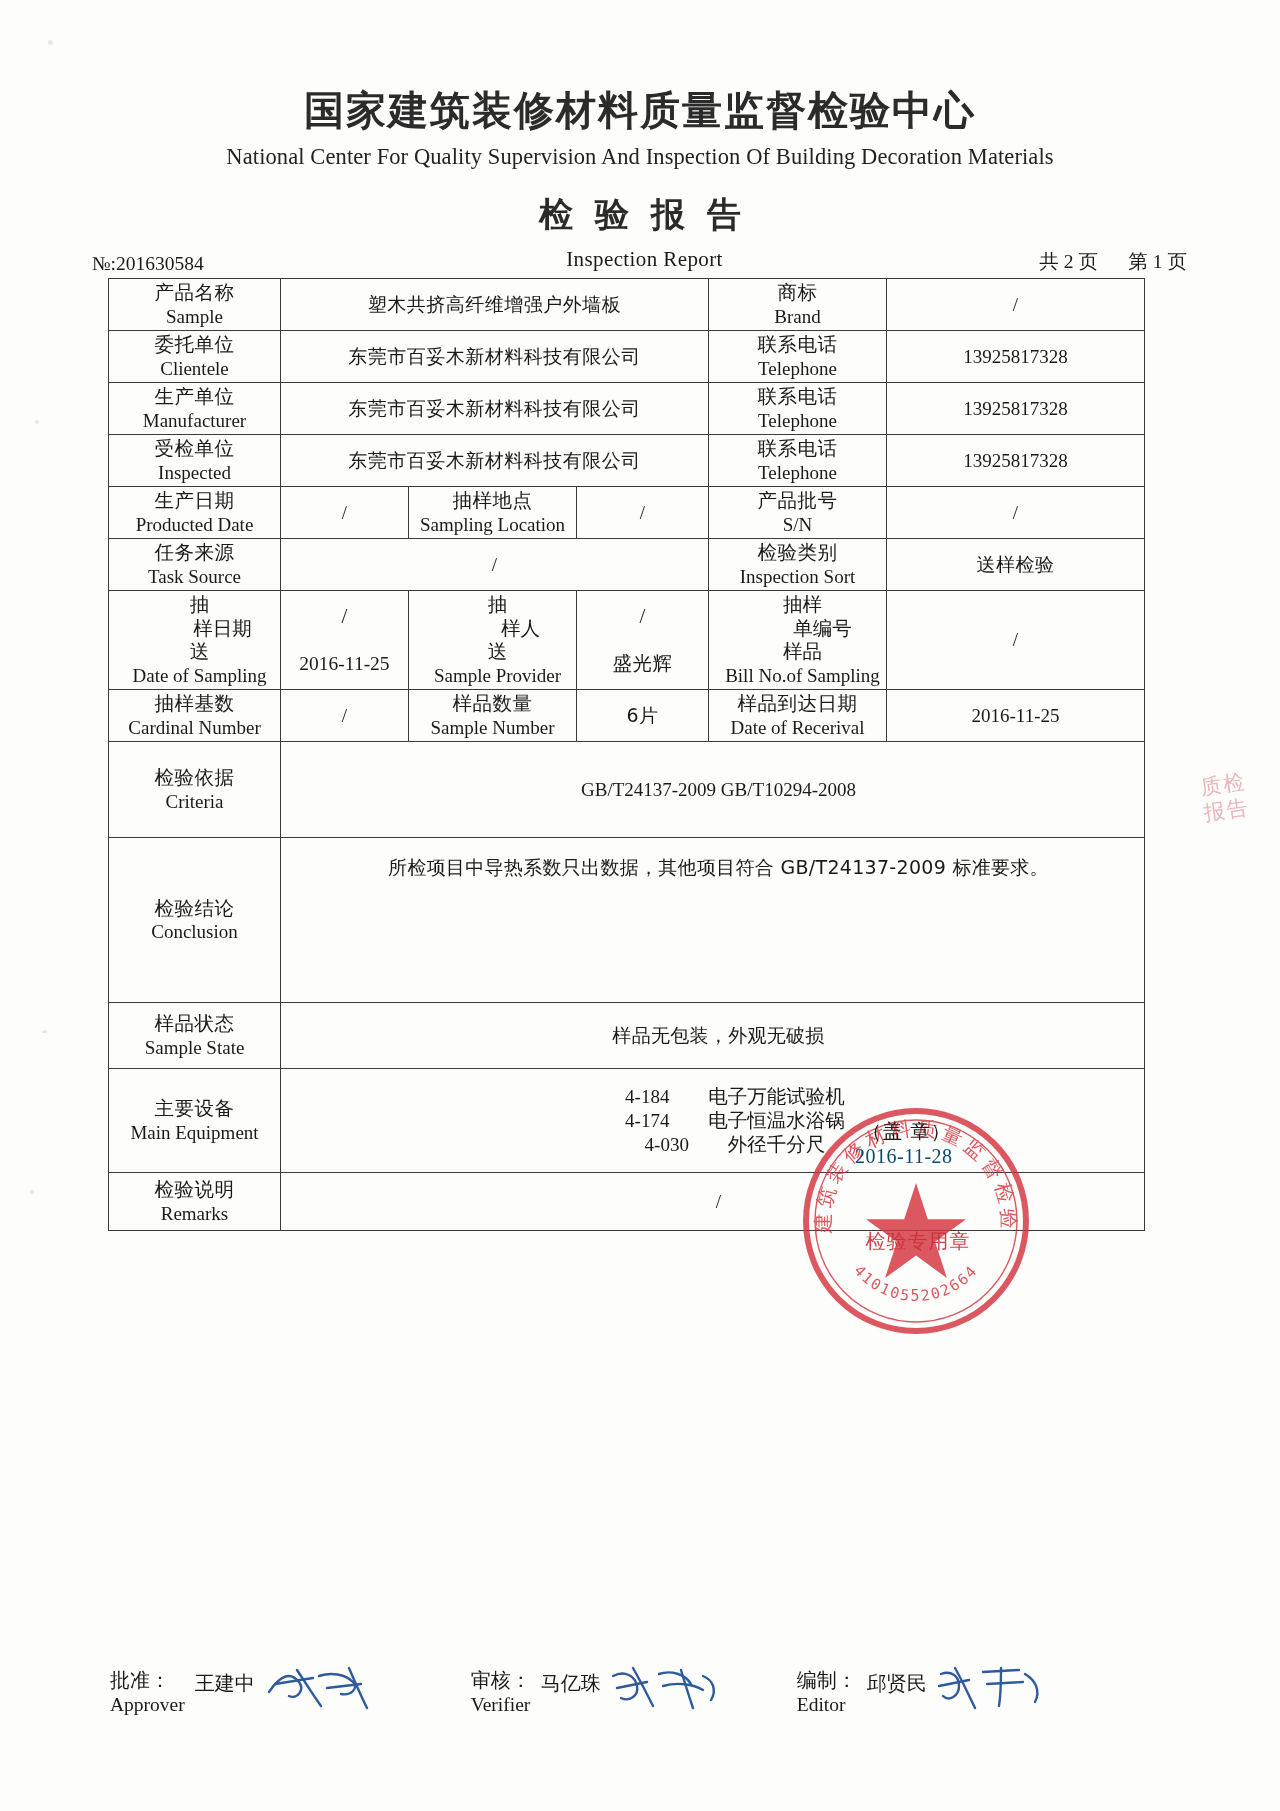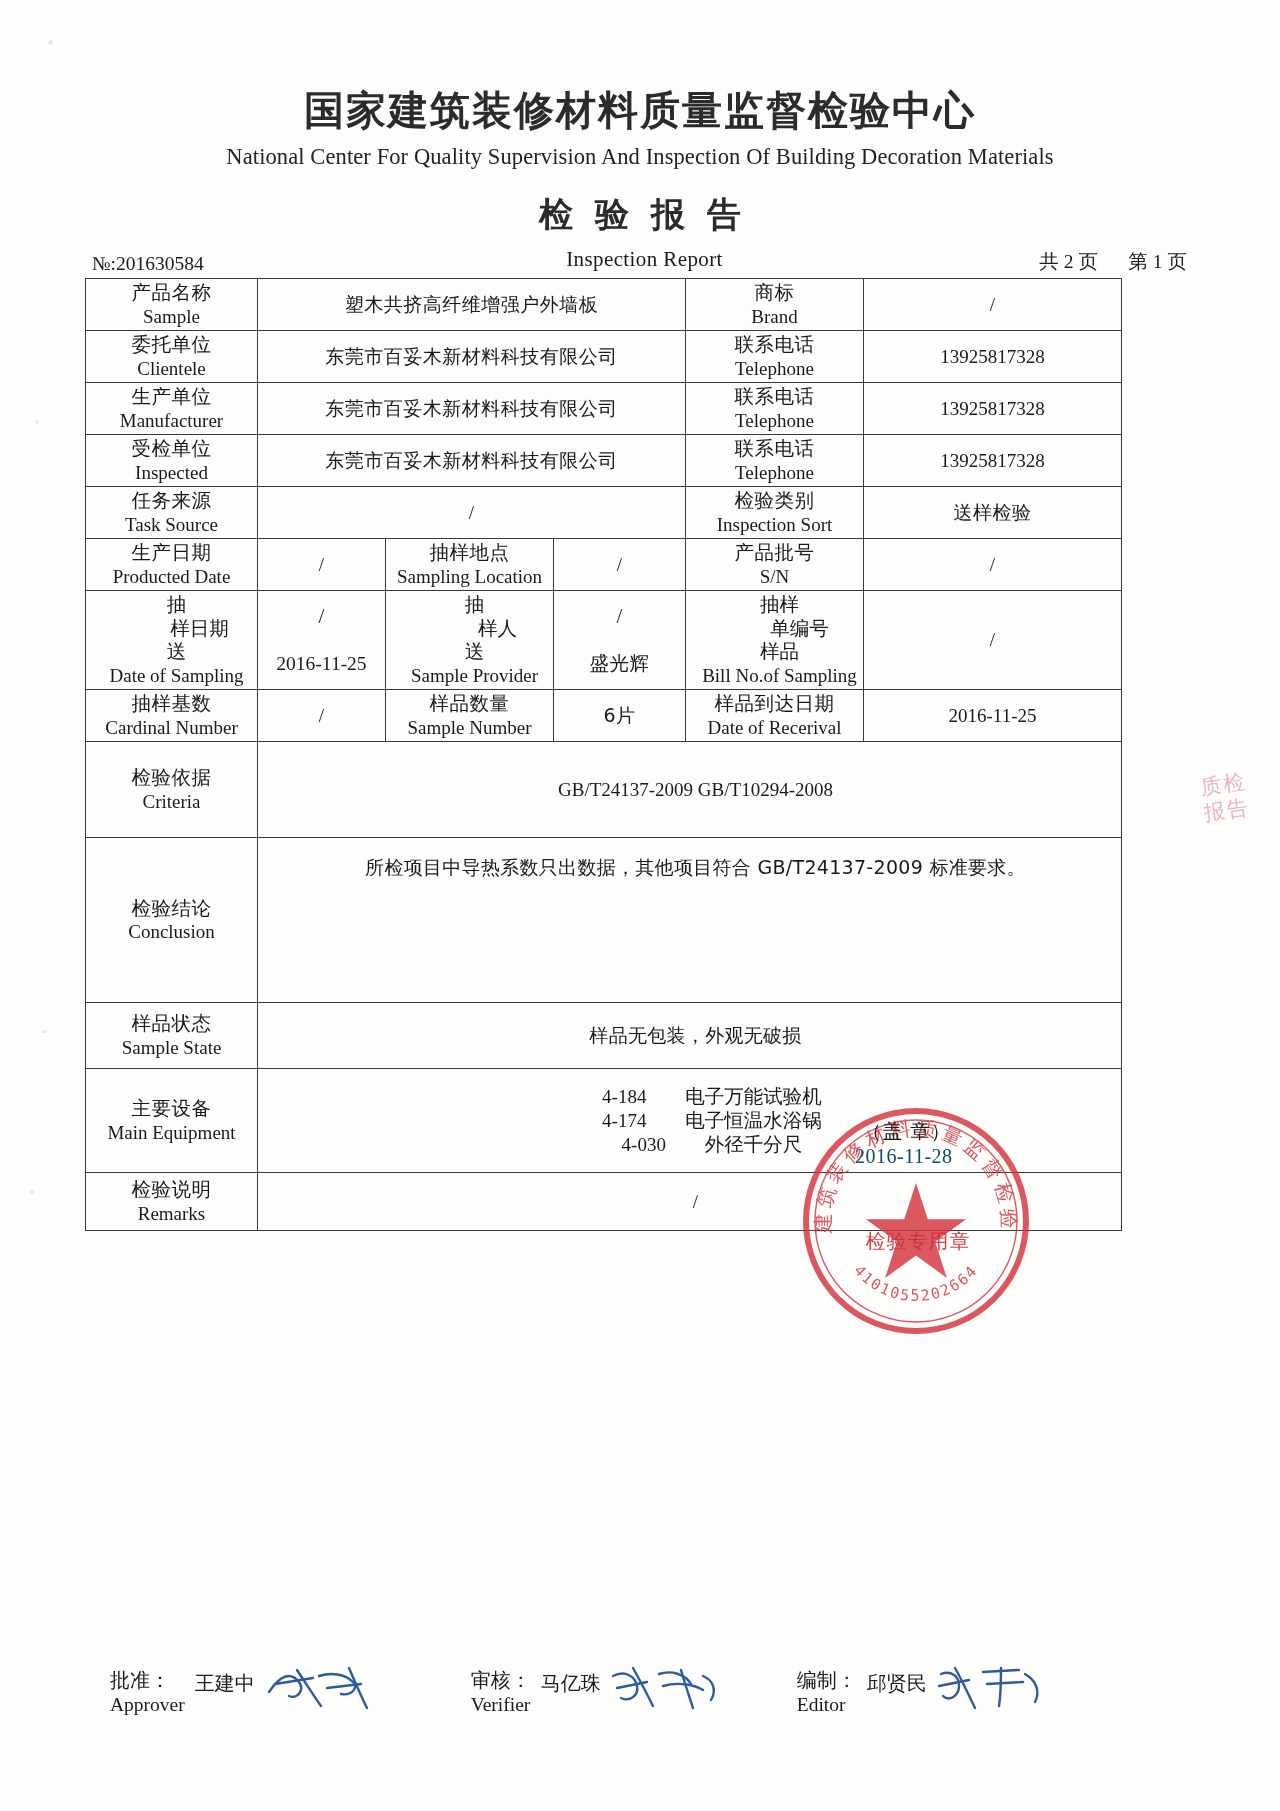--- a/index.html
+++ b/index.html
@@ -58,21 +58,21 @@
     justify-content:space-between;
     align-items:flex-end;
     font-size:19.5px;
   }
   .metaline .pages{ letter-spacing:1px; }
   .metaline .pages b{font-weight:normal;margin:0 4px;}
 
   
   table.main{
     position:absolute;
-    left:85px; top:278px;
+    left:108px; top:278px;
     width:1036px;
     border-collapse:collapse;
     table-layout:fixed;
   }
   table.main td{
     border:1px solid #3a3a3a;
     text-align:center;
     vertical-align:middle;
     padding:2px 4px;
     font-size:19px;
@@ -282,47 +282,47 @@
       <td colspan="3" class="val-cn">东莞市百妥木新材料科技有限公司</td>
       <td class="lab">
         <span class="cn">联系电话</span>
         <span class="en">Telephone</span>
       </td>
       <td class="val">13925817328</td>
     </tr>
 
     <tr>
       <td class="lab">
+        <span class="cn">生产日期</span>
+        <span class="en">Producted Date</span>
+      </td>
+      <td class="slash">/</td>
+      <td class="lab">
+        <span class="cn">抽样地点</span>
+        <span class="en">Sampling Location</span>
+      </td>
+      <td class="slash">/</td>
+      <td class="lab">
+        <span class="cn">产品批号</span>
+        <span class="en">S/N</span>
+      </td>
+      <td class="slash">/</td>
+    </tr>
+
+    <tr>
+      <td class="lab">
         <span class="cn">任务来源</span>
         <span class="en">Task Source</span>
       </td>
       <td colspan="3" class="slash">/</td>
       <td class="lab">
         <span class="cn">检验类别</span>
         <span class="en">Inspection Sort</span>
       </td>
       <td class="val-cn">送样检验</td>
-    </tr>
-
-    <tr>
-      <td class="lab">
-        <span class="cn">生产日期</span>
-        <span class="en">Producted Date</span>
-      </td>
-      <td class="slash">/</td>
-      <td class="lab">
-        <span class="cn">抽样地点</span>
-        <span class="en">Sampling Location</span>
-      </td>
-      <td class="slash">/</td>
-      <td class="lab">
-        <span class="cn">产品批号</span>
-        <span class="en">S/N</span>
-      </td>
-      <td class="slash">/</td>
     </tr>
 
     <tr>
       <td class="stag">
         <span class="r1">抽</span>
         <span class="r2">样日期</span>
         <span class="r3">送</span>
         <span class="r4">Date of Sampling</span>
       </td>
       <td>

